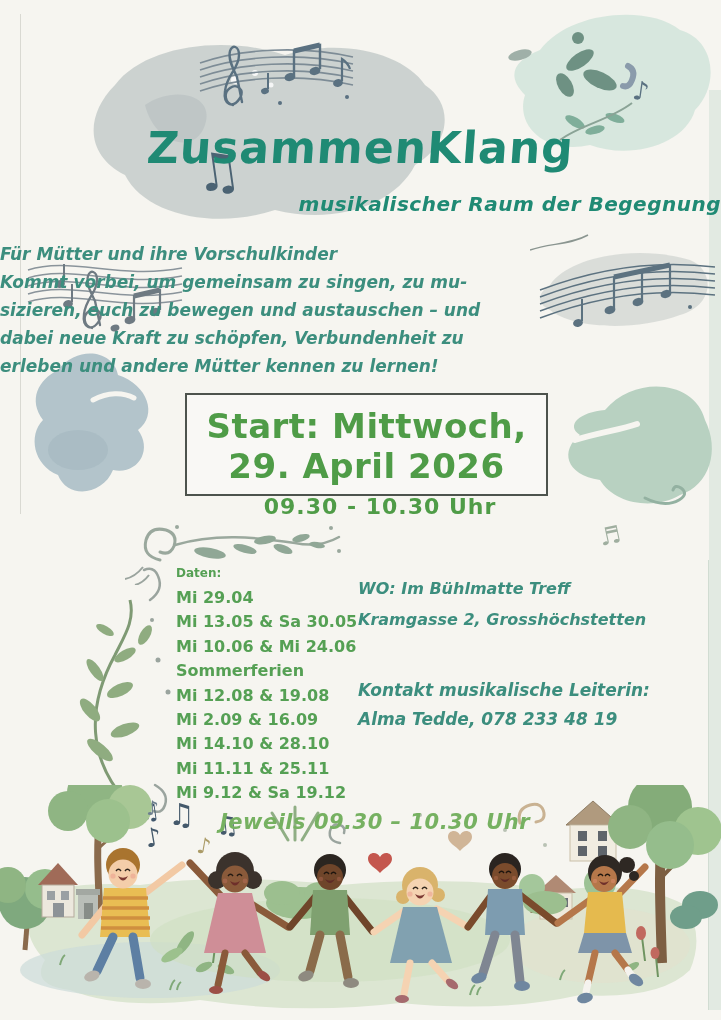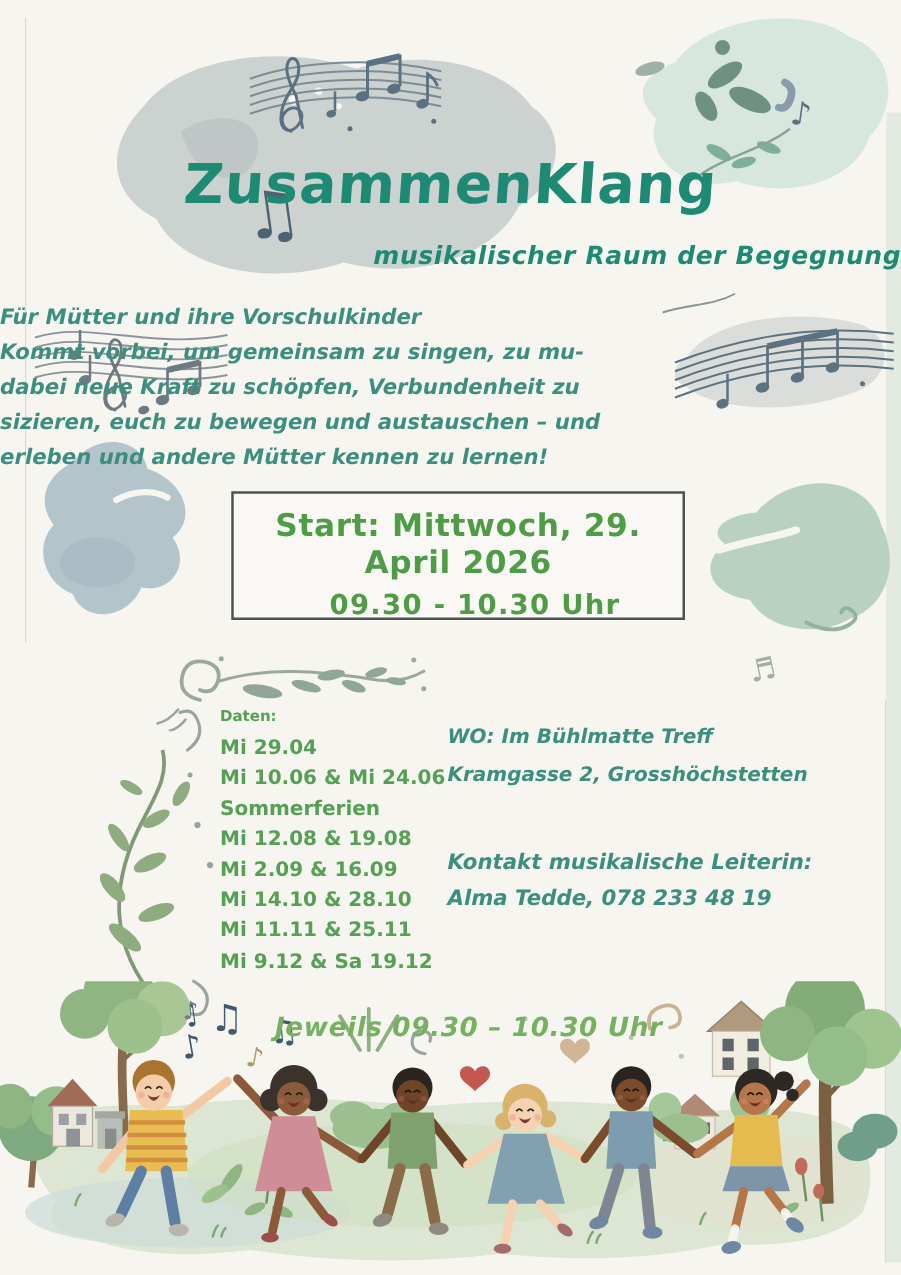--- a/index.html
+++ b/index.html
@@ -11,21 +11,21 @@
   .scan-edge-right{position:absolute;right:12px;top:560px;width:1px;height:450px;background:#c2d2c4;opacity:.7;}
 
   .title{position:absolute;left:0;top:122px;width:721px;text-align:center;
     font-size:44px;font-weight:bold;letter-spacing:1px;color:var(--teal,#1f8a74);transform:skewX(-4deg);}
   .subtitle{position:absolute;left:0;top:192px;width:721px;text-align:right;
     font-size:20px;font-weight:bold;font-style:italic;color:var(--teal,#1f8a74);letter-spacing:.5px;}
   .intro{position:absolute;left:0;top:240px;width:721px;text-align:left;
     font-size:17px;font-weight:bold;font-style:italic;color:var(--teal-text,#3c8e7e);line-height:28px;}
   .start-box{position:absolute;left:185px;top:393px;width:359px;height:99px;
     border:2.5px solid var(--box-border,#4d534d);background:rgba(255,255,255,.35);text-align:center;}
-  .start-box .l1{margin-top:11px;font-size:25px;font-weight:bold;color:var(--green-box,#4f9c47);letter-spacing:.5px;}
+  .start-box .l1{margin-top:11px;font-size:34px;font-weight:bold;color:var(--green-box,#4f9c47);letter-spacing:.5px;}
   .start-box .l2{margin-top:8px;font-size:22px;font-weight:bold;color:var(--green-box,#4f9c47);letter-spacing:1px;padding-left:27px;}
 
   .daten{position:absolute;left:176px;top:566px;color:var(--green-dates,#55a054);}
   .daten .hd{font-size:12px;font-weight:bold;margin-bottom:6px;}
   .daten .row{font-size:16px;font-weight:bold;line-height:24.4px;white-space:nowrap;}
 
   .wo{position:absolute;left:358px;top:573px;color:var(--teal-text,#3c8e7e);
     font-size:16px;font-weight:bold;font-style:italic;line-height:31px;white-space:nowrap;}
   .kontakt{position:absolute;left:358px;top:676px;color:var(--teal-text,#3c8e7e);
     font-size:17px;font-weight:bold;font-style:italic;line-height:29px;white-space:nowrap;}
@@ -187,33 +187,34 @@
     <circle cx="122" cy="60" r="2" fill="#9aa49e"></circle>
     <text x="108" y="260" font-size="24" fill="#3f566b" transform="rotate(-8 115 250)">♫</text>
   </svg>
 
   <div class="title">ZusammenKlang</div>
   <div class="subtitle">musikalischer Raum der Begegnung</div>
 
   <div class="intro">
     <div>Für Mütter und ihre Vorschulkinder</div>
     <div>Kommt vorbei, um gemeinsam zu singen, zu mu-</div>
+    <div>sizieren, euch zu bewegen und austauschen – und</div>
     <div>dabei neue Kraft zu schöpfen, Verbundenheit zu</div>
-    <div>sizieren, euch zu bewegen und austauschen – und</div>
     <div>erleben und andere Mütter kennen zu lernen!</div>
   </div>
 
   <div class="start-box">
     <div class="l1">Start: Mittwoch, 29. April 2026</div>
     <div class="l2">09.30 - 10.30 Uhr</div>
   </div>
 
   <div class="daten">
     <div class="hd">Daten:</div>
     <div class="row">Mi 29.04</div>
+    <div class="row">Mi 13.05 &amp; Sa 30.05</div>
     <div class="row">Mi 10.06 &amp; Mi 24.06</div>
     <div class="row">Sommerferien</div>
     <div class="row">Mi 12.08 &amp; 19.08</div>
     <div class="row">Mi 2.09 &amp; 16.09</div>
     <div class="row">Mi 14.10 &amp; 28.10</div>
     <div class="row">Mi 11.11 &amp; 25.11</div>
     <div class="row">Mi 9.12 &amp; Sa 19.12</div>
   </div>
 
   <div class="wo">

